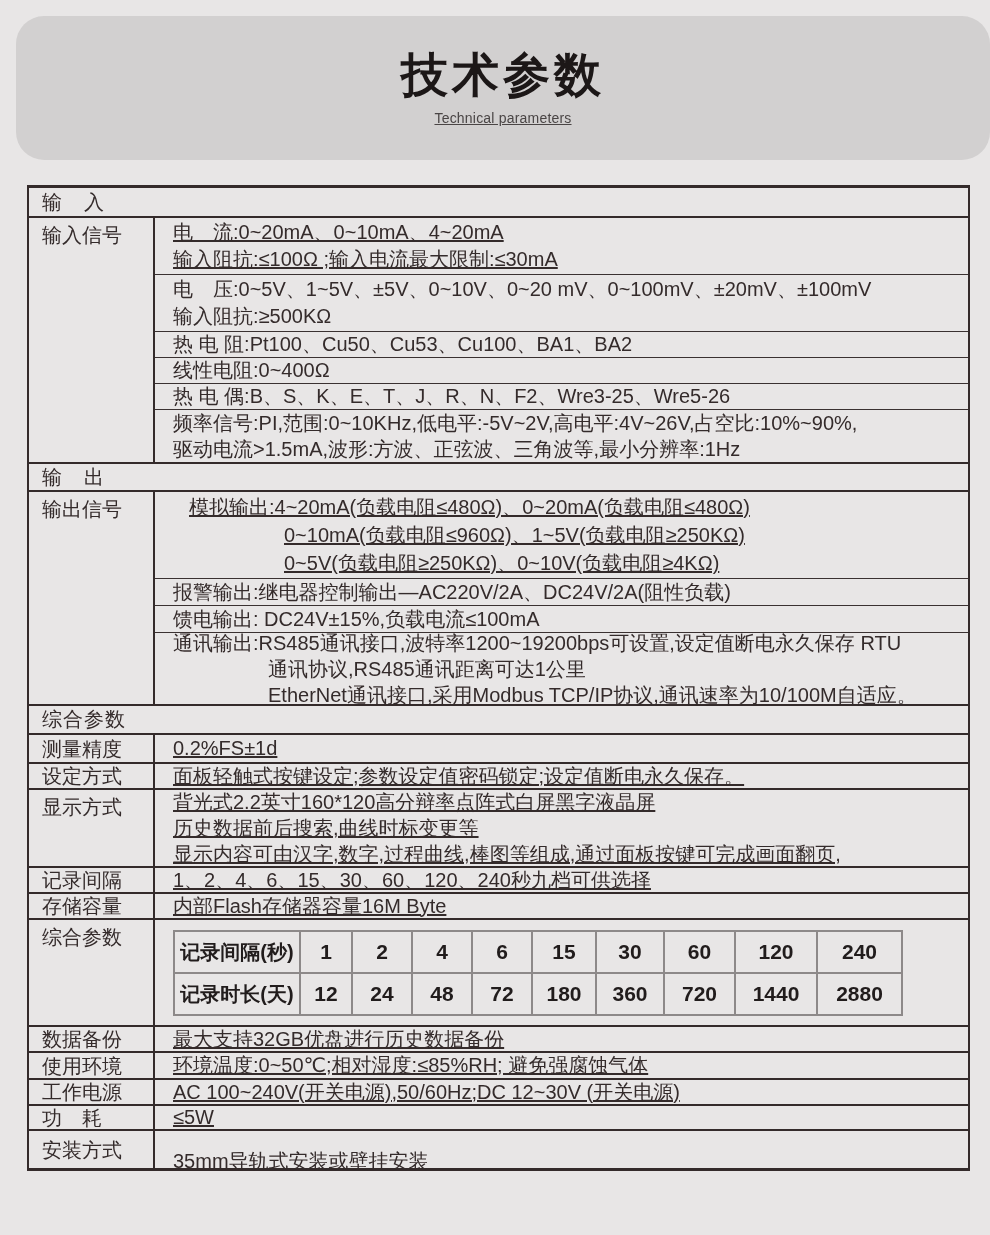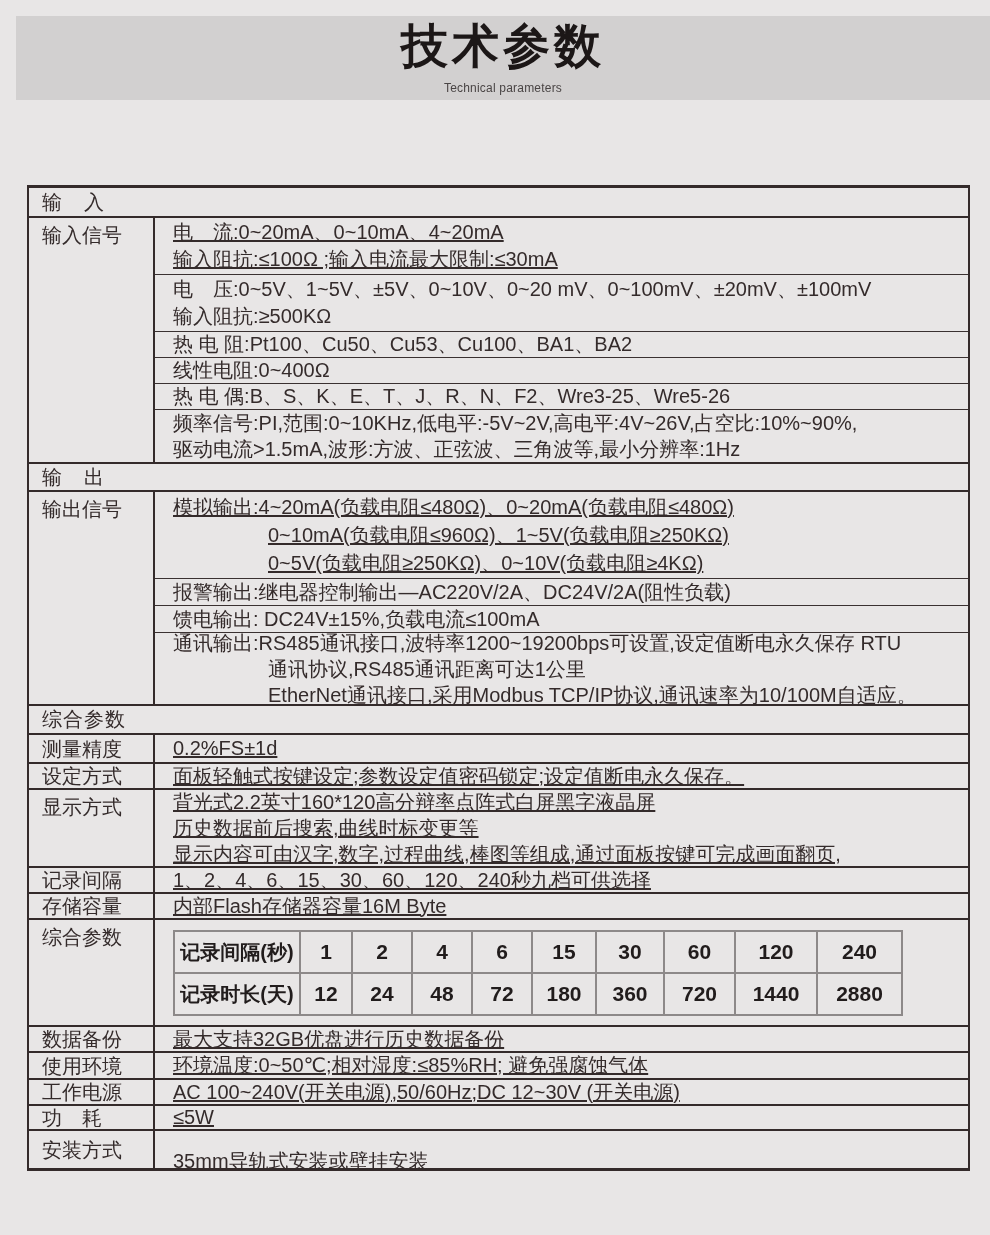--- a/index.html
+++ b/index.html
@@ -12,29 +12,29 @@
   *{margin:0;padding:0;box-sizing:border-box;}
   html,body{width:990px;height:1235px;}
   body{
     position:relative;
     background:var(--page-bg);
     font-family:"Liberation Sans","DejaVu Sans",sans-serif;
     color:var(--ink);
     overflow:hidden;
   }
   .banner{
-    position:absolute;left:16px;right:0;top:16px;height:84px;
+    position:absolute;left:16px;right:0;top:16px;height:144px;
     background:var(--banner-bg);
-    display:flex;flex-direction:column;align-items:center;justify-content:center;
+    display:flex;flex-direction:column;align-items:center;justify-content:center;border-radius:28px;
   }
   .title{
     font-size:47px;font-weight:bold;letter-spacing:4px;color:#1c1717;line-height:1.05;
   }
   .subtitle{
-    font-size:12px;color:#4a4545;margin-top:11px;letter-spacing:0.2px;
+    font-size:14px;color:#4a4545;margin-top:11px;letter-spacing:0.2px;text-decoration:underline;
   }
   .spec-table{
     position:absolute;left:27px;top:185px;width:943px;
     border:2px solid var(--ink);
     border-top-width:3px;border-bottom-width:3px;
     font-size:20px;
   }
   .t-row{display:flex;border-top:2px solid var(--ink);}
   .t-row:first-child{border-top:none;}
   .sec-label{
@@ -51,21 +51,21 @@
   .t-label.top{align-items:flex-start;padding-top:4px;}
   .t-content{flex:1;display:flex;flex-direction:column;min-width:0;}
   .sub{
     border-top:1px solid var(--sub-ink);
     padding:0 8px 0 18px;
     display:flex;flex-direction:column;justify-content:center;
   }
   .sub:first-child{border-top:none;text-decoration:underline;}
   .line{line-height:27px;white-space:nowrap;}
   .lh26 .line{line-height:26px;}
-  .lh28 .line{line-height:28px;}
+  .lh28 .line{line-height:28px;margin-left:16px;}
   .indent{padding-left:95px;}
   .inner-wrap{padding:10px 0 0 18px;}
   table.inner{
     border-collapse:collapse;table-layout:fixed;width:728px;
     font-weight:bold;color:#211c1c;
   }
   table.inner td{
     border:2px solid var(--inner-border);
     height:42px;text-align:center;vertical-align:middle;
     font-size:21px;

